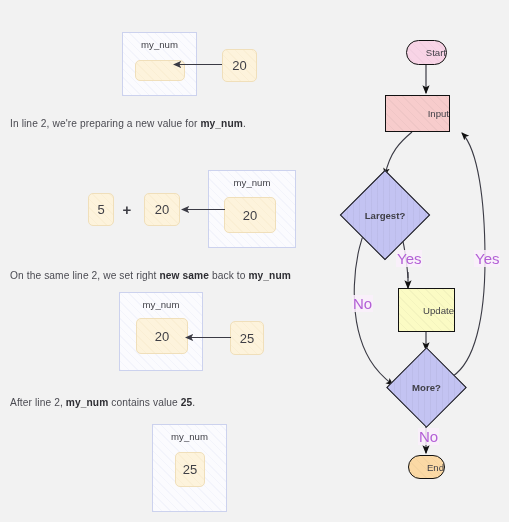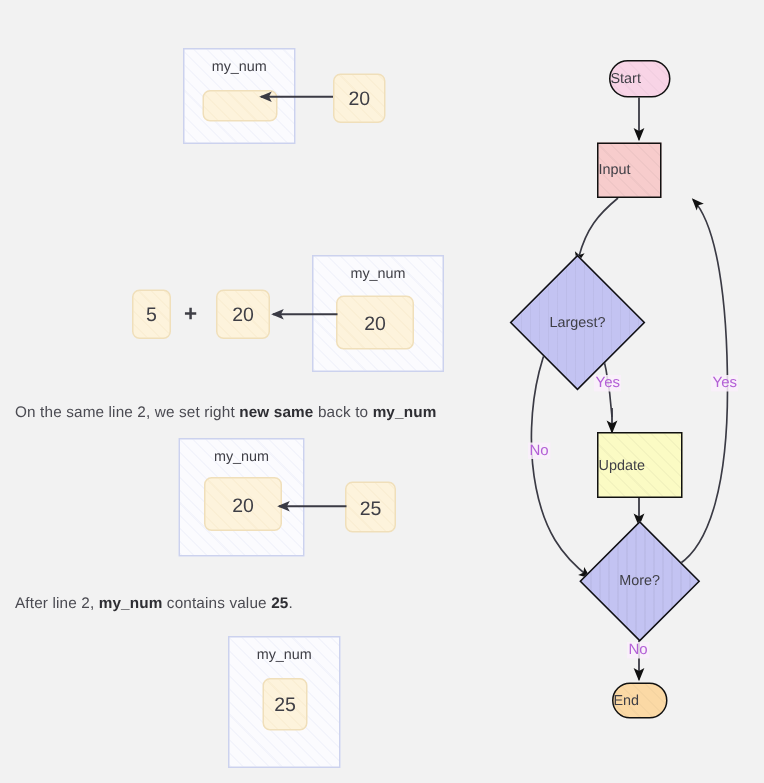--- a/index.html
+++ b/index.html
@@ -64,21 +64,21 @@
     font-size:15px;font-weight:bold;color:#3f3f46;
     display:flex;align-items:center;justify-content:center;
   }
   .arrow{position:absolute;}
 
   
   .fc{position:absolute;left:340px;top:20px;width:169px;height:490px;}
   .node{
     position:absolute;
     box-sizing:border-box;
-    display:flex;align-items:center;justify-content:flex-start;
+    display:flex;align-items:center;justify-content:flex-end;
     font-size:9.6px;
     color:#3f3f46;
   }
   .n-start{
     border:1.6px solid #111;
     border-radius:999px;
     background:
       repeating-linear-gradient(45deg,
         rgba(0,0,0,.025) 0px, rgba(0,0,0,.025) 1px,
         rgba(0,0,0,0) 1px, rgba(0,0,0,0) 6px),
@@ -104,40 +104,41 @@
   .n-update{
     border:1.8px solid #111;
     background:
       repeating-linear-gradient(45deg,
         rgba(0,0,0,.03) 0px, rgba(0,0,0,.03) 1px,
         rgba(0,0,0,0) 1px, rgba(0,0,0,0) 6px),
       #fbfbc4;
   }
   .n-diamond{
     position:absolute;
+    font-weight:bold;
   }
   .n-diamond .dia-shape{
     position:absolute;left:0;top:0;width:100%;height:100%;
     background:
       repeating-linear-gradient(45deg,
         rgba(0,0,0,.035) 0px, rgba(0,0,0,.035) 1px,
         rgba(0,0,0,0) 1px, rgba(0,0,0,0) 6px),
       #c3c3f2;
     border:1.8px solid #111;
     box-sizing:border-box;
     transform:rotate(45deg);
   }
   .n-diamond .dia-text{
     position:absolute;left:0;top:0;width:100%;height:100%;
     display:flex;align-items:center;justify-content:center;
     font-size:9.6px;color:#3f3f46;
   }
   .edge-label{
     position:absolute;
-    font-size:10px;
+    font-size:15px;
     color:#b35fd6;
     background:rgba(250,240,252,.85);
     padding:0 1px;
     white-space:nowrap;
   }
   svg{overflow:visible;}
 </style>
 </head>
 <body>
 
@@ -151,20 +152,23 @@
   <div class="val-box" style="left:222px;top:49px;width:35px;height:33px;">20</div>
   <svg class="arrow" style="left:170px;top:58px;" width="56" height="14">
     <defs>
       <marker id="ah1" markerWidth="7" markerHeight="7" refX="6" refY="3.2" orient="auto">
         <path d="M7,3.2 L0,0.3 L1.6,3.2 L0,6.1 Z" fill="#3a3a44"></path>
       </marker>
     </defs>
     <line x1="52" y1="6.5" x2="4" y2="6.5" stroke="#3a3a44" stroke-width="1.2" marker-end="url(#ah1)"></line>
   </svg>
 
+  <div class="caption" style="left:10px;top:117px;">
+    <span>In line 2, we're preparing a new value for </span><b>my_num</b><span>.</span>
+  </div>
 
   <div class="val-box" style="left:88px;top:193px;width:26px;height:33px;">5</div>
   <div class="plus" style="left:120px;top:200px;width:14px;height:18px;">+</div>
   <div class="val-box" style="left:144px;top:193px;width:36px;height:33px;">20</div>
   <div class="var-box" style="left:208px;top:170px;width:88px;height:78px;">
     <div class="var-label" style="top:6px;">my_num</div>
     <div class="val-box" style="left:15px;top:26px;width:52px;height:36px;">20</div>
   </div>
   <svg class="arrow" style="left:178px;top:203px;" width="50" height="14">
     <defs>
@@ -224,21 +228,21 @@
 
       <path d="M113,356 C134,342 145,300 145,240 C145,180 138,130 122,113" fill="none" stroke="#3a3a44" stroke-width="1.1" marker-end="url(#fah)"></path>
 
       <line x1="86" y1="400" x2="86" y2="433" stroke="#3a3a44" stroke-width="1.2" marker-end="url(#fah)"></line>
     </svg>
 
     <div class="node n-start" style="left:66px;top:20px;width:41px;height:25px;">
       <span>Start</span>
     </div>
 
-    <div class="node n-input" style="left:58px;top:75px;width:43px;height:37px;">
+    <div class="node n-input" style="left:45px;top:75px;width:65px;height:37px;">
       <span>Input</span>
     </div>
 
     <div class="n-diamond" style="left:13px;top:163px;width:64px;height:64px;">
       <div class="dia-shape"></div>
       <div class="dia-text">Largest?</div>
     </div>
 
     <div class="node n-update" style="left:58px;top:268px;width:57px;height:44px;">
       <span>Update</span>

